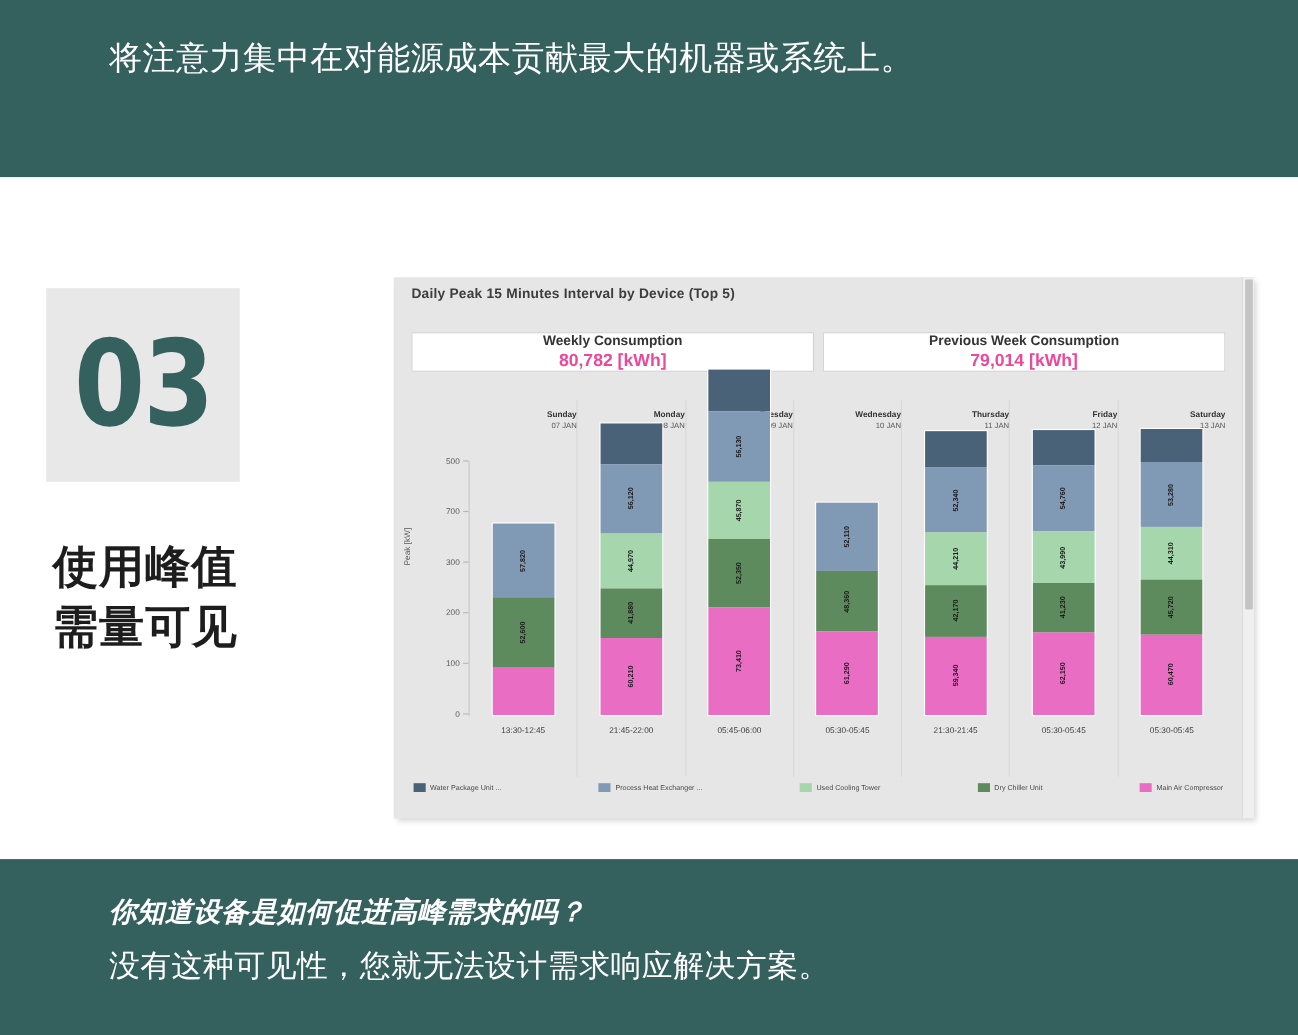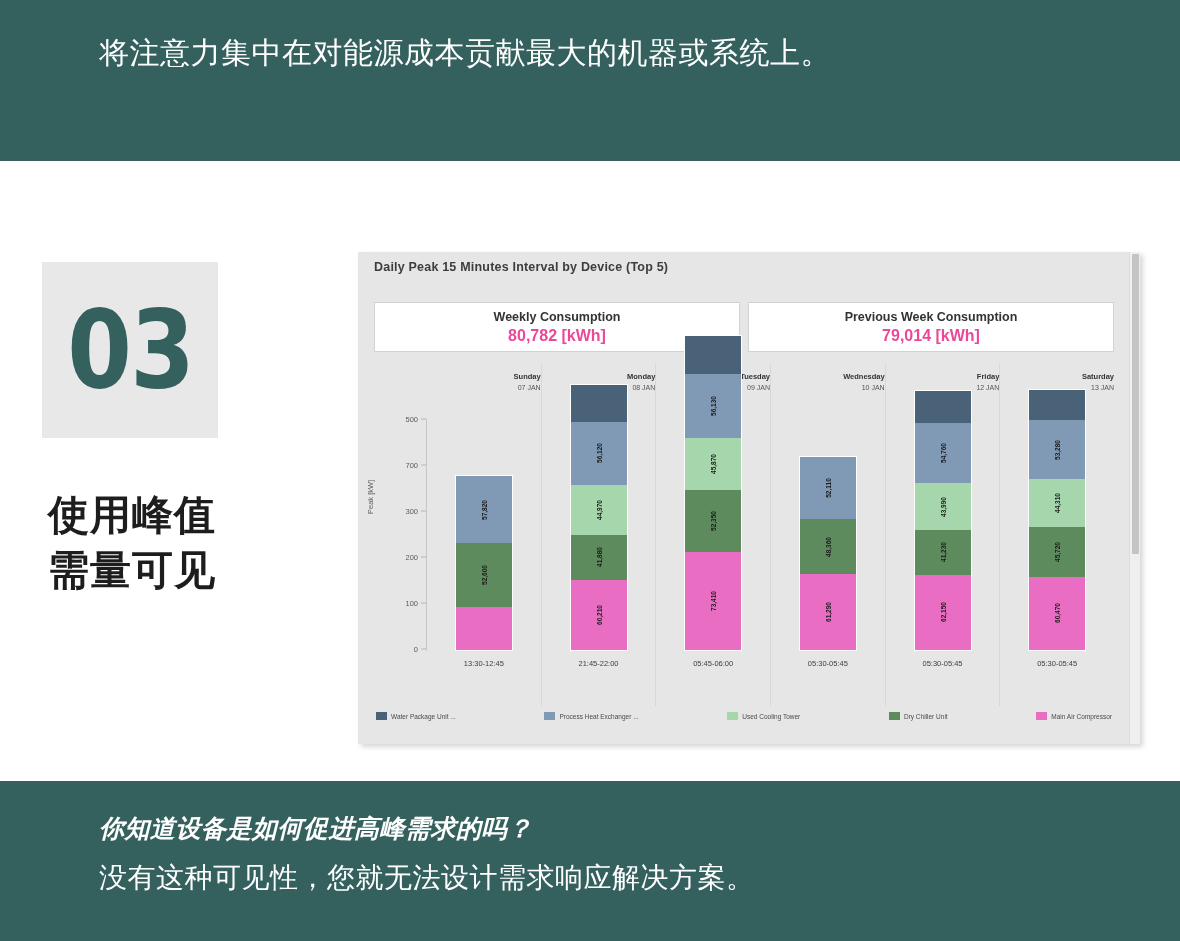--- a/index.html
+++ b/index.html
@@ -64,21 +64,21 @@
     box-shadow: 3px 3px 5px rgba(0,0,0,0.16);
     overflow: hidden;
   }
   .panel-title {
     position: absolute; left: 16px; top: 8px;
     font-size: 12.5px; font-weight: 700; color: #3d3d3d;
     letter-spacing: 0.2px;
   }
 
   
-  .kpi-row { position: absolute; left: 16px; top: 50px; width: 740px; height: 50px; display: flex; gap: 8px; }
+  .kpi-row { position: absolute; left: 16px; top: 50px; width: 740px; height: 36px; display: flex; gap: 8px; }
   .kpi {
     flex: 1; background: #ffffff; border: 1px solid #d2d2d2;
     display: flex; flex-direction: column; align-items: center; justify-content: center;
     gap: 3px;
   }
   .kpi-label { font-size: 12.5px; font-weight: 700; color: #333; }
   .kpi-value { font-size: 16px; font-weight: 700; color: #ec4899; }
 
   
   .chart { position: absolute; left: 16px; top: 112px; width: 740px; height: 342px; }
@@ -263,20 +263,42 @@
                 <span>48,360</span>
               </div>
               <div class="seg" style="height: 77px; background: rgb(234, 109, 196);">
                 <span>61,290</span>
               </div>
             </div>
             <div class="col-time">05:30-05:45</div>
           </div>
           <div class="col">
             <div class="col-head">
+              <div class="d">Thursday</div>
+              <div class="dt">11 JAN</div>
+            </div>
+            <div class="bar" style="height: 260px;">
+              <div class="seg" style="height: 33px; background: rgb(74, 98, 120);"></div>
+              <div class="seg" style="height: 60px; background: rgb(128, 153, 181);">
+                <span>52,340</span>
+              </div>
+              <div class="seg" style="height: 48px; background: rgb(165, 214, 172);">
+                <span>44,210</span>
+              </div>
+              <div class="seg" style="height: 47px; background: rgb(94, 139, 94);">
+                <span>42,170</span>
+              </div>
+              <div class="seg" style="height: 72px; background: rgb(234, 109, 196);">
+                <span>59,340</span>
+              </div>
+            </div>
+            <div class="col-time">21:30-21:45</div>
+          </div>
+          <div class="col">
+            <div class="col-head">
               <div class="d">Friday</div>
               <div class="dt">12 JAN</div>
             </div>
             <div class="bar" style="height: 261px;">
               <div class="seg" style="height: 32px; background: rgb(74, 98, 120);"></div>
               <div class="seg" style="height: 61px; background: rgb(128, 153, 181);">
                 <span>54,760</span>
               </div>
               <div class="seg" style="height: 47px; background: rgb(165, 214, 172);">
                 <span>43,990</span>

